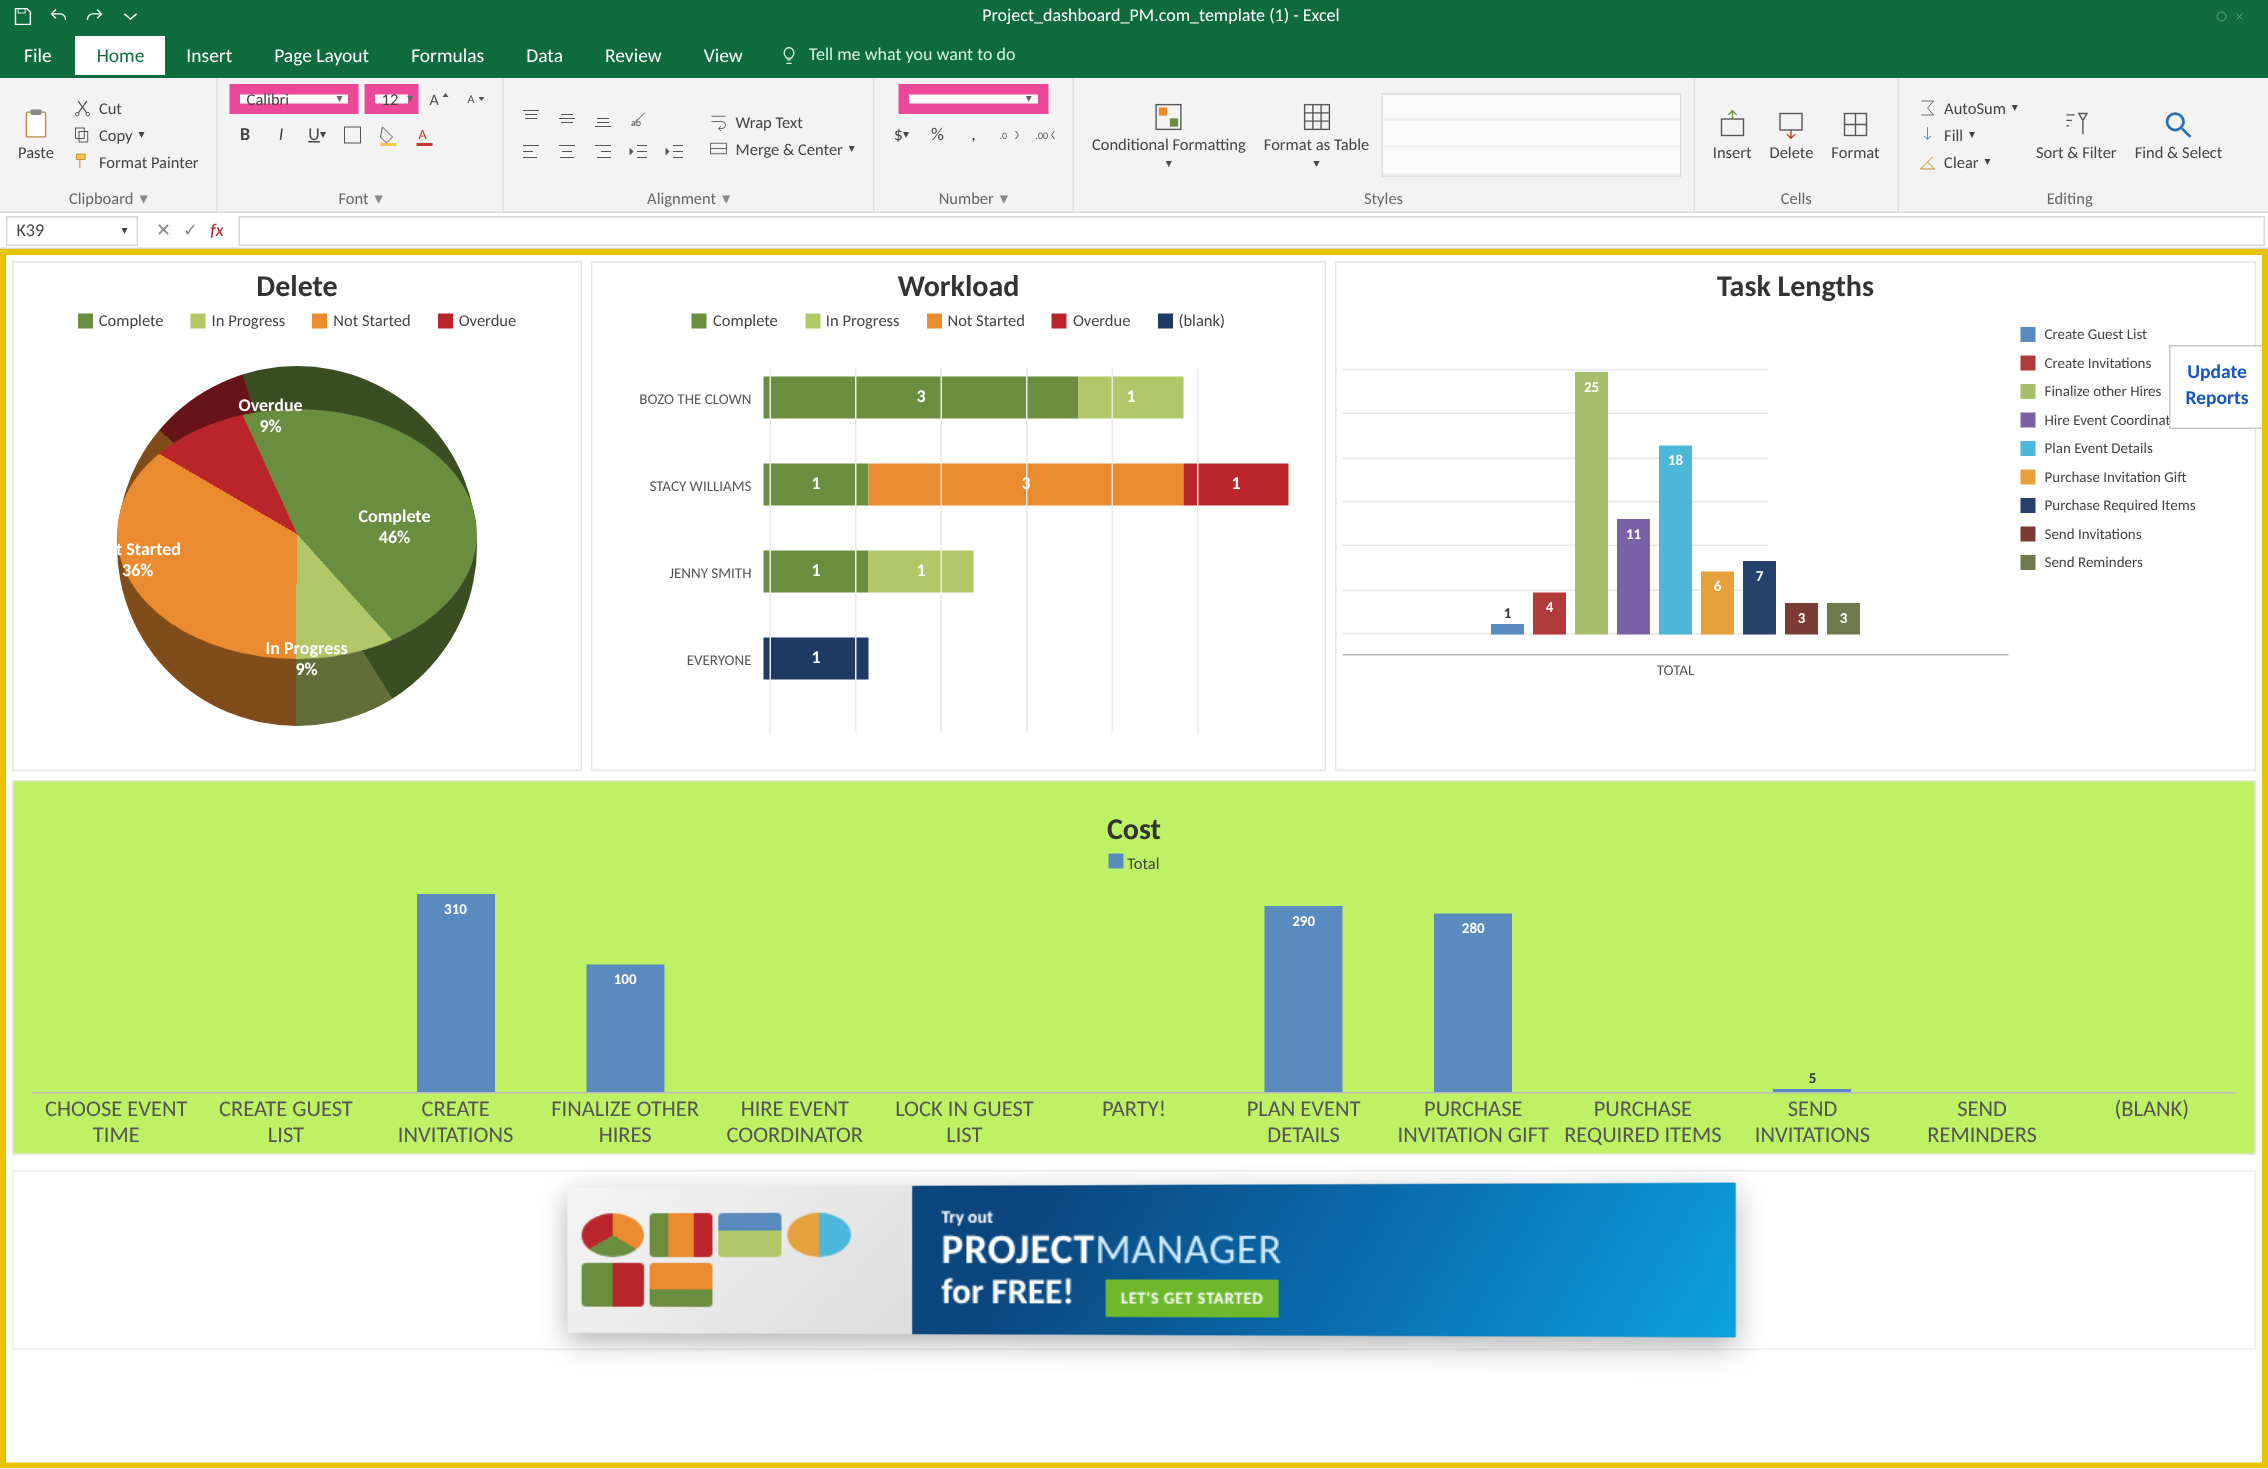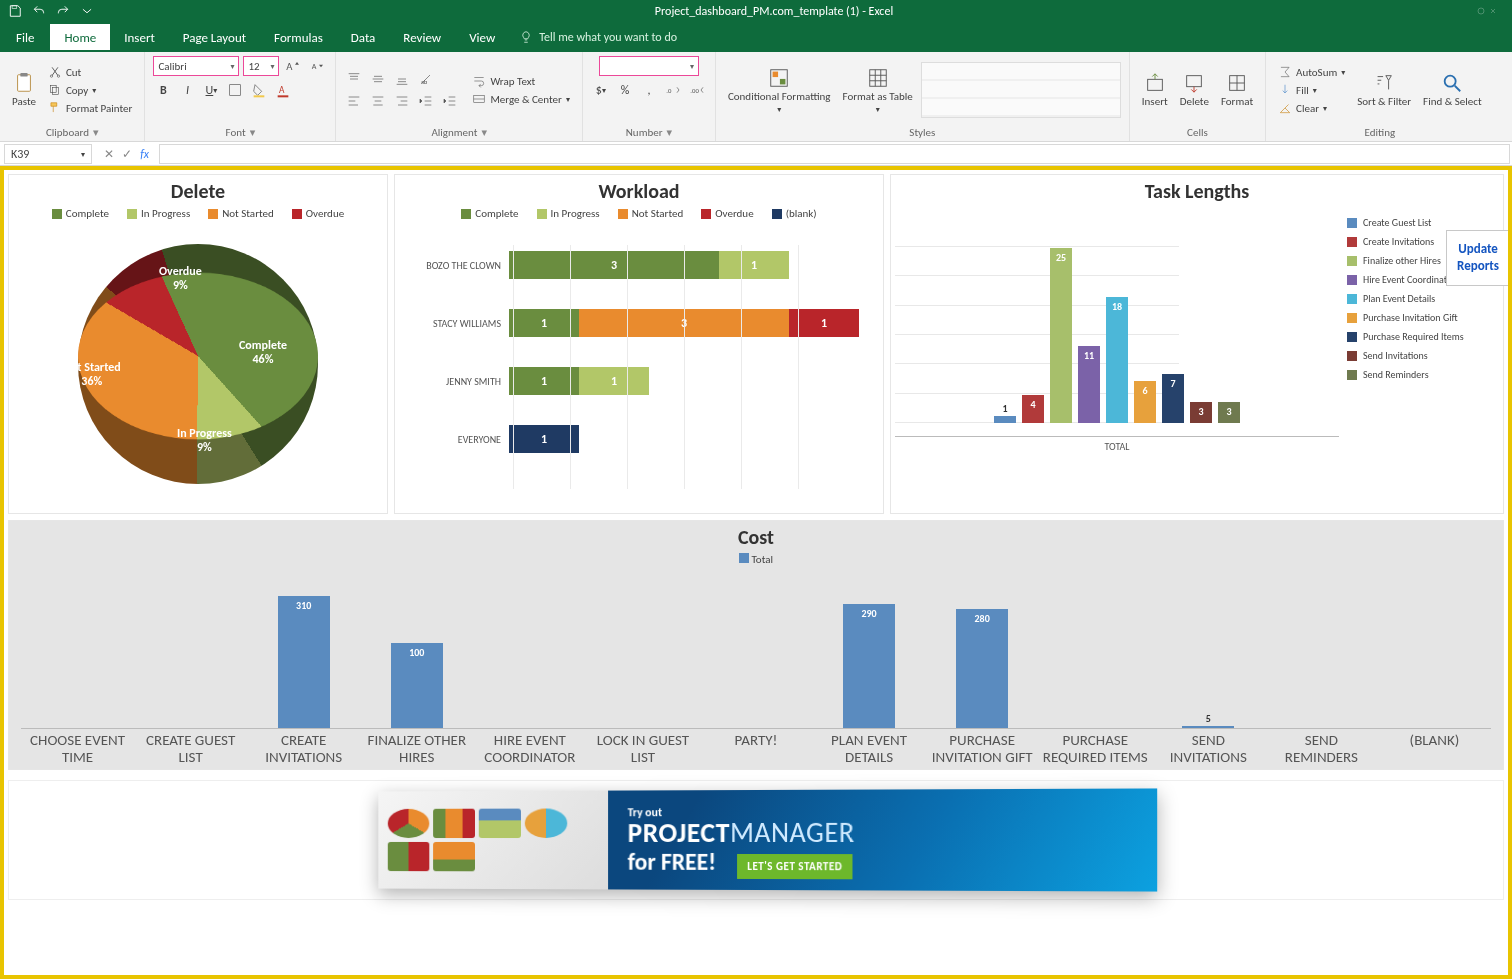--- a/index.html
+++ b/index.html
@@ -26,32 +26,32 @@
   
   .ribbon { background:#f3f3f3; border-bottom:1px solid #d8d8d8; height:90px; display:flex; font-size:12px; color:#444;}
   .group { border-right:1px solid #e1e1e1; padding:4px 8px 2px; display:flex; flex-direction:column; align-items:center; justify-content:space-between;}
   .group .body { flex:1; display:flex; align-items:center; gap:4px;}
   .group .label { font-size:11px; color:#666; padding-top:2px; display:flex; align-items:center; gap:4px;}
   .group .label .dlg { color:#888; }
   .ribbtn { display:flex; flex-direction:column; align-items:center; gap:2px; padding:2px 4px; font-size:11px; text-align:center; line-height:1.1;}
   .ribbtn svg { width:22px; height:22px; }
   .mini { font-size:11px; display:flex; align-items:center; gap:4px; padding:1px 4px; }
   .mini svg{width:14px;height:14px;}
-  .sel { background:#fff; border:1px solid #ec4899; height:20px; font-size:11px; padding:0 4px; display:flex; align-items:center; justify-content:space-between;}
+  .sel { background:#fff; border:7px solid #ec4899; height:20px; font-size:11px; padding:0 4px; display:flex; align-items:center; justify-content:space-between;}
   .sel .caret{font-size:8px;color:#666;margin-left:6px;}
   .stack { display:flex; flex-direction:column; gap:2px;}
   .row { display:flex; gap:4px; align-items:center;}
   .iconbtn{width:20px;height:20px;display:flex;align-items:center;justify-content:center;}
   .iconbtn svg{width:16px;height:16px;}
 
   
   .fbar { height:24px; border-bottom:1px solid #d8d8d8; display:flex; align-items:center; font-size:12px; background:#fff;}
   .namebox{ width:88px; border:1px solid #d8d8d8; height:20px; margin:2px 4px; padding:0 6px; display:flex; align-items:center; justify-content:space-between; color:#444;}
   .fx-area{display:flex;align-items:center;gap:8px;padding:0 8px;color:#888;}
-  .fx-area .fx{font-style:italic;color:#3b82f6;}
+  .fx-area .fx{font-style:italic;color:#b91c1c;}
   .formula-input{flex:1;border:1px solid #d8d8d8;height:20px;margin:2px;background:#fff;}
 
   
   .sheet { flex:1; background:#fff; border:4px solid #e8c400; display:flex; flex-direction:column; padding:4px; gap:6px; overflow:hidden;}
   .top-row{ display:flex; gap:6px; height:340px;}
   .card { background:#fff; border:1px solid #e6e6e6; position:relative; flex:1;}
   .card h3 { text-align:center; font-weight:bold; font-size:20px; color:#333; padding:4px 0 0;}
   .legend { display:flex; gap:18px; justify-content:center; font-size:11px; color:#444; padding:4px 0 6px;}
   .legend .li{display:flex;align-items:center;gap:4px;}
   .swatch{width:10px;height:10px;}
@@ -80,21 +80,21 @@
   .tl-bar .v.dark{color:#333;}
   .tl-axis{position:absolute;bottom:22px;left:0;right:0;border-top:1px solid #bbb;}
   .tl-xlabel{position:absolute;bottom:6px;left:0;right:0;text-align:center;font-size:10px;color:#555;}
   .tl-legend{width:160px;padding:10px 4px;font-size:10px;color:#444;}
   .tl-legend .li{display:flex;align-items:center;gap:6px;padding:3px 0;}
 
   
   .update-btn{position:absolute;right:-6px;top:56px;background:#fff;border:1px solid #c8c8c8;padding:10px 10px;color:#1455c0;font-weight:bold;font-size:13px;text-align:center;line-height:1.3;z-index:5;}
 
   
-  .cost-card{border:1px solid #e6e6e6;background:#e5e5e5;height:250px;position:relative;padding-top:4px;}
+  .cost-card{border:1px solid #e6e6e6;background:#bef264;height:250px;position:relative;padding-top:20px;}
   .cost-card h3{text-align:center;font-weight:bold;font-size:20px;color:#333;}
   .cost-legend{text-align:center;font-size:11px;color:#444;padding:4px 0;}
   .cost-bars{position:absolute;left:12px;right:12px;bottom:40px;top:58px;display:flex;align-items:flex-end;border-bottom:1px solid #bbb;}
   .cost-col{flex:1;display:flex;flex-direction:column;align-items:center;justify-content:flex-end;height:100%;}
   .cost-bar{width:60%;max-width:52px;background:#5a8bbf;position:relative;}
   .cost-bar .v{position:absolute;top:-14px;left:0;right:0;text-align:center;font-size:10px;font-weight:bold;color:#fff;}
   .cost-xlabels{position:absolute;left:12px;right:12px;bottom:4px;display:flex;}
   .cost-xlabels .xl{flex:1;text-align:center;font-size:15px;color:#555;padding:0 2px;line-height:1.1;}
 
   

